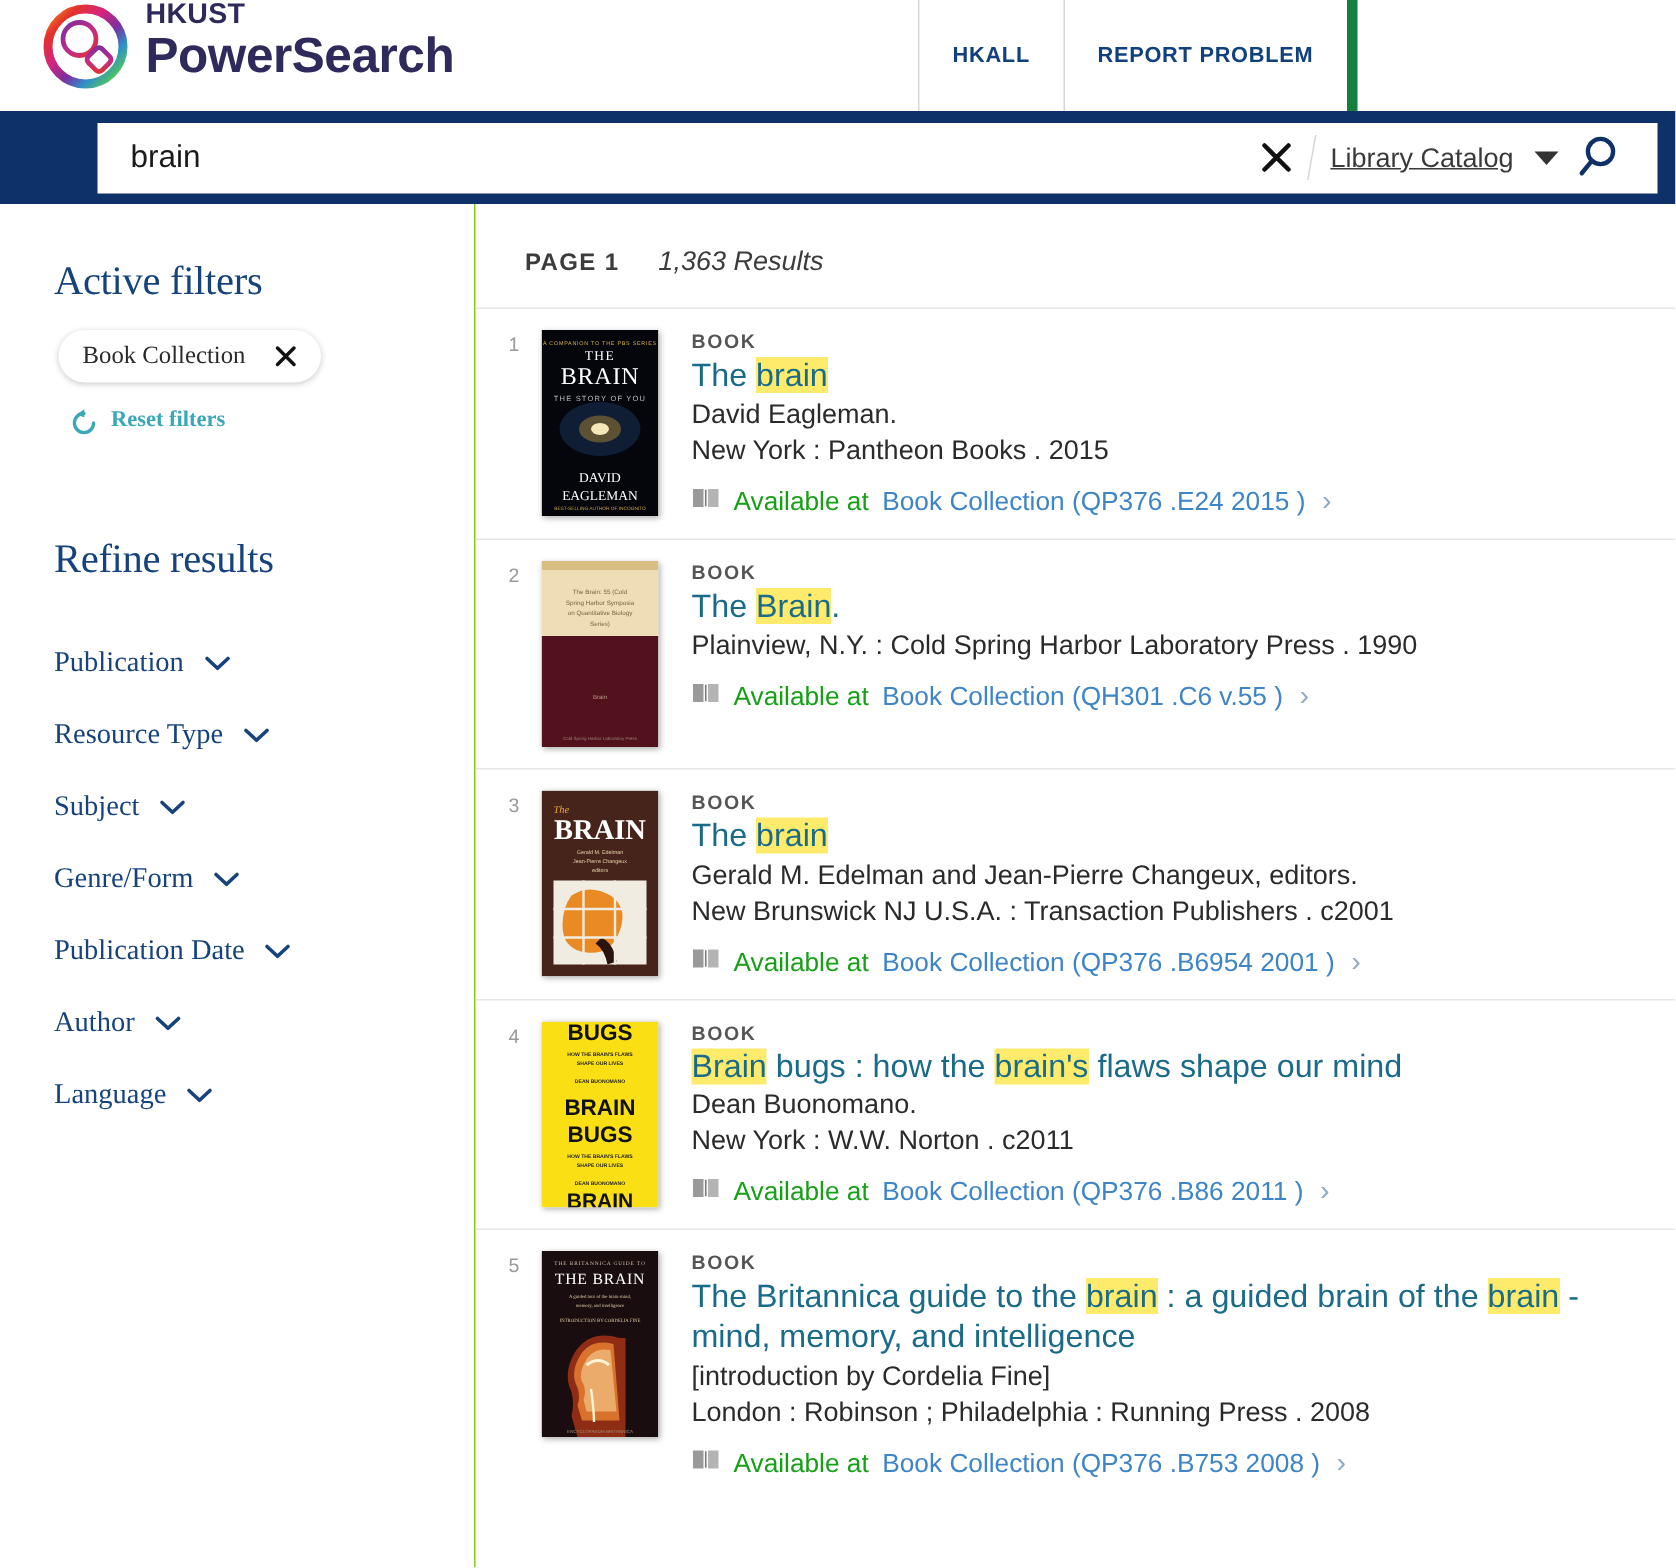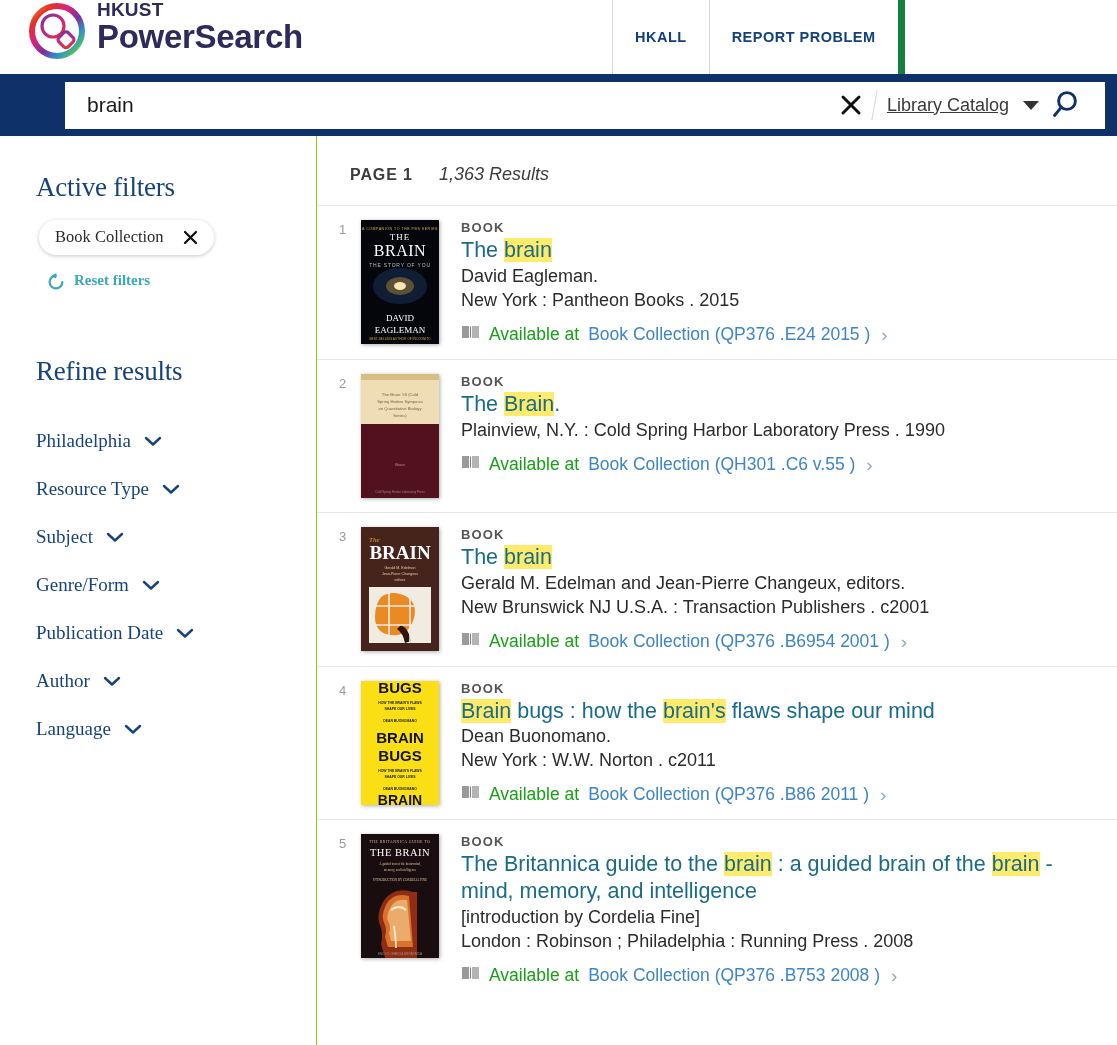--- a/index.html
+++ b/index.html
@@ -311,21 +311,21 @@
         </svg>
       </span>
       <span>Reset filters</span>
     </div>
 
     <h2 class="h-sec refine-h">Refine results</h2>
 
 
     <div class="facets">
       <div class="facet">
-        <span>Philadelphia</span>
+        <span>Publication</span>
         <svg width="18" height="12" viewBox="0 0 18 12">
             <path d="M2 3 L9 9.5 L16 3" fill="none" stroke="#16437e" stroke-width="2.4" stroke-linecap="round" stroke-linejoin="round"></path>
           </svg>
       </div>
       <div class="facet">
         <span>Resource Type</span>
         <svg width="18" height="12" viewBox="0 0 18 12">
             <path d="M2 3 L9 9.5 L16 3" fill="none" stroke="#16437e" stroke-width="2.4" stroke-linecap="round" stroke-linejoin="round"></path>
           </svg>
       </div>

